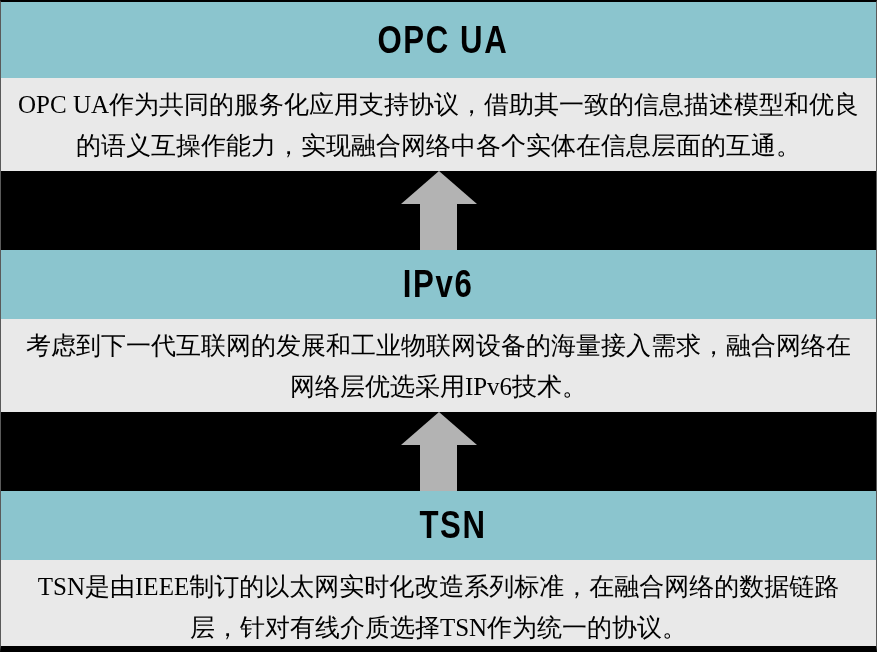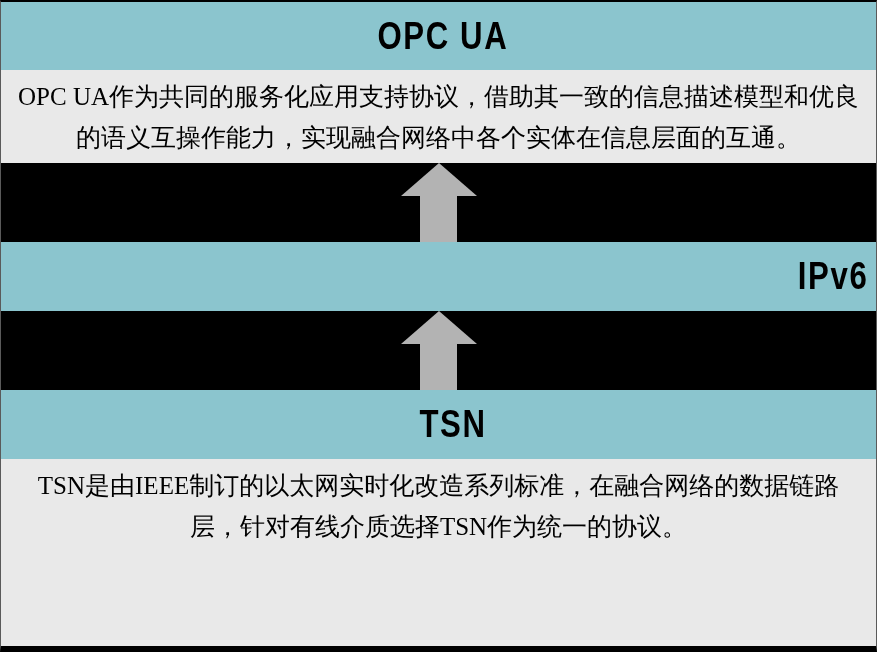--- a/index.html
+++ b/index.html
@@ -48,24 +48,24 @@
     display: inline-block;
     transform: scaleX(0.82);
   }
   .layer-desc {
     font-size: 25px;
     line-height: 41px;
     color: #000000;
     width: 100%;
   }
   
-  .h-title-1 { height: 68px; padding-left: 9px; }
+  .h-title-1 { height: 76px; padding-left: 9px; }
   .h-desc-1  { height: 93px; }
   .h-black   { height: 79px; }
-  .h-title-2 { height: 69px; justify-content: flex-end; }
+  .h-title-2 { height: 69px; }
   .h-desc-2  { height: 93px; }
   .h-title-3 { height: 69px; padding-left: 28px; }
   .h-desc-3  { height: 94px; justify-content: flex-end; }
   
   .up-arrow {
     position: absolute;
     left: 50%;
     top: 0;
     transform: translateX(-50%);
     width: 76px;
@@ -101,20 +101,23 @@
   <div class="band black-band h-black">
     <div class="up-arrow">
       <div class="head"></div>
       <div class="shaft"></div>
     </div>
   </div>
 
   <div class="band title-band h-title-2">
     <span class="layer-title">IPv6</span>
   </div>
+  <div class="band desc-band h-desc-2">
+    <div class="layer-desc">考虑到下一代互联网的发展和工业物联网设备的海量接入需求，融合网络在网络层优选采用IPv6技术。</div>
+  </div>
 
   <div class="band black-band h-black">
     <div class="up-arrow">
       <div class="head"></div>
       <div class="shaft"></div>
     </div>
   </div>
 
   <div class="band title-band h-title-3">
     <span class="layer-title">TSN</span>

